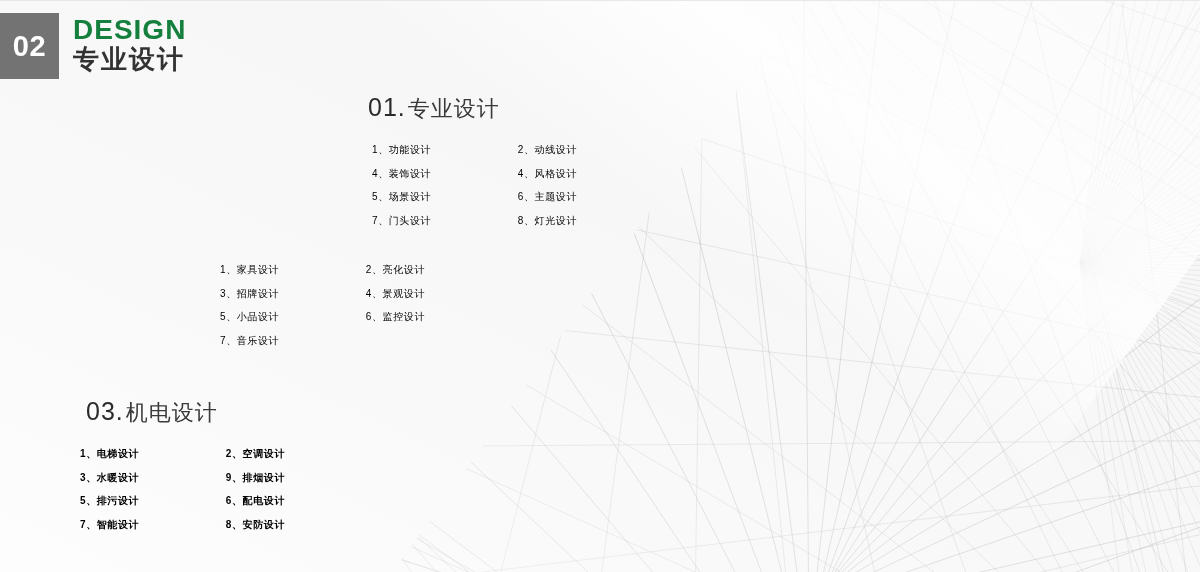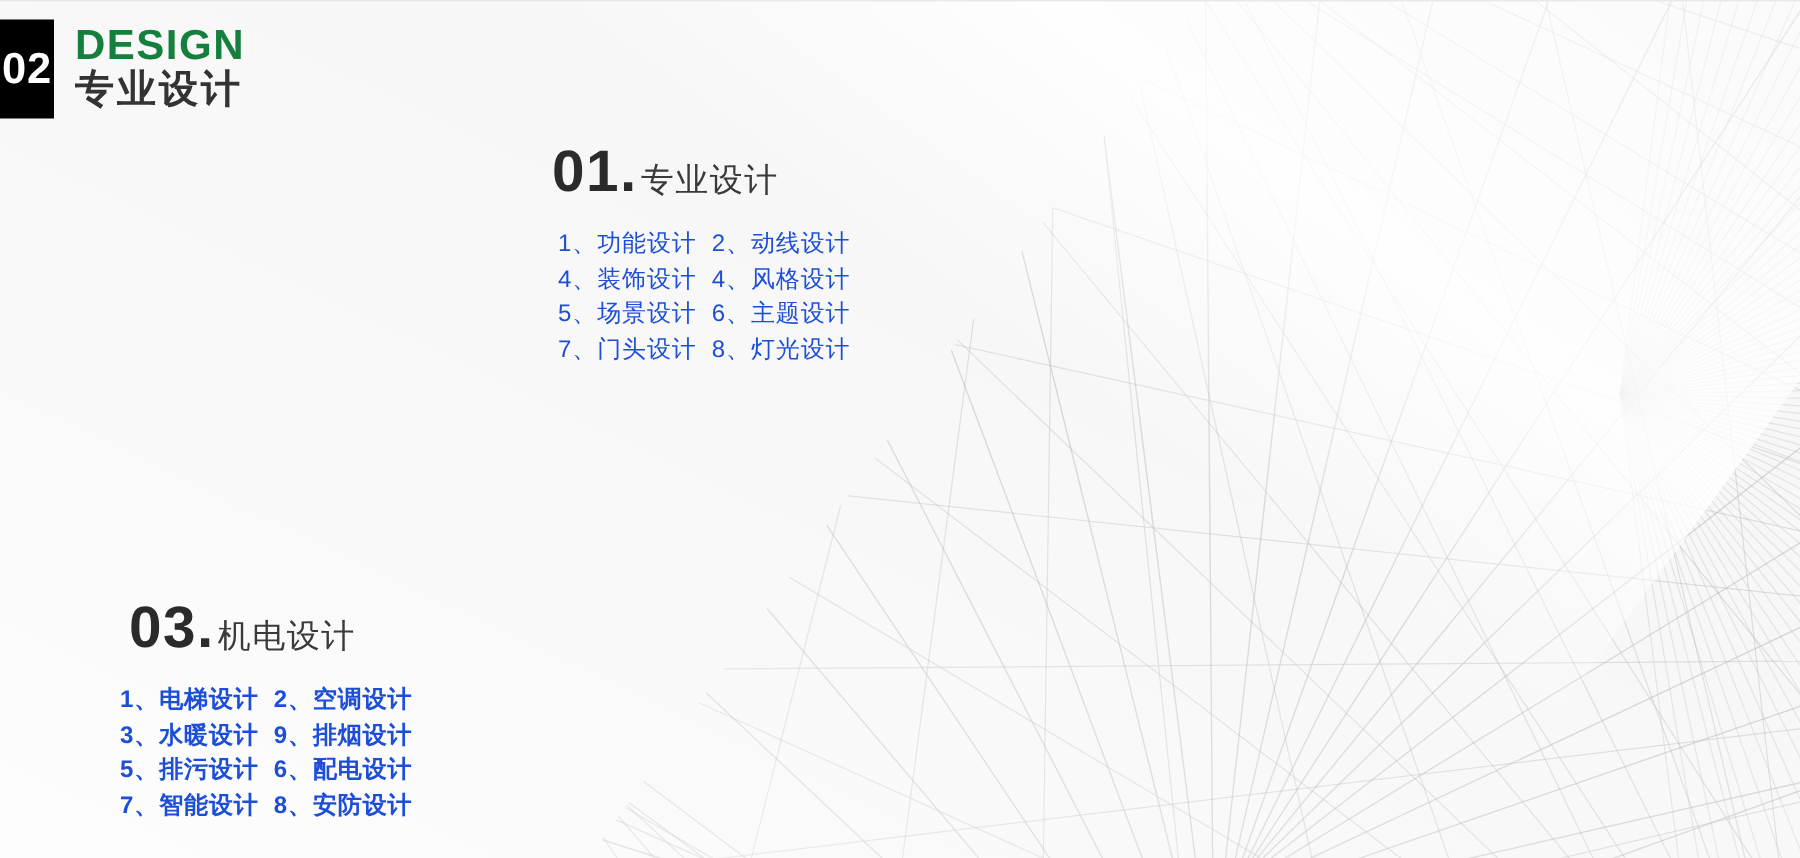--- a/index.html
+++ b/index.html
@@ -40,23 +40,23 @@
 
   
   #header {
     position: absolute;
     top: 12px;
     left: 0;
     display: flex;
     align-items: flex-start;
   }
   #num-badge {
-    width: 36px;
+    width: 59px;
     height: 66px;
-    background: #000000;
+    background: #737373;
     color: #ffffff;
     display: flex;
     align-items: center;
     justify-content: center;
     font-size: 29px;
     font-weight: bold;
     letter-spacing: 0.5px;
   }
   #header-text {
     margin-left: 14px;
@@ -81,48 +81,50 @@
   
   .section {
     position: absolute;
   }
   .sec-head {
     display: flex;
     align-items: baseline;
     white-space: nowrap;
   }
   .sec-num {
-    font-size: 39px;
-    font-weight: bold;
+    font-size: 25px;
+    font-weight: normal;
     color: #2b2b2b;
     letter-spacing: 1px;
   }
   .sec-title {
     font-size: 22px;
     color: #3a3a3a;
     font-family: "DejaVu Serif", serif;
     margin-left: 2px;
     letter-spacing: 1px;
   }
   .sec-list {
     margin-top: 14px;
   }
   .sec-row {
     display: flex;
     white-space: nowrap;
-    font-size: 16px;
-    color: #1d4ed8;
+    font-size: 10px;
+    color: #000000;
     line-height: 23.5px;
     letter-spacing: 0.6px;
+    gap: 19px;
   }
   .sec-cell {
     min-width: 88px;
   }
   .sec-cell + .sec-cell {
     margin-left: 10px;
+    text-align: right;
   }
 
   #section-01 { top: 92px; left: 368px; }
   #section-01 .sec-list { margin-left: 4px; }
   #section-02 { top: 243px; left: 232px; }
   #section-02 .sec-list { margin-left: -12px; }
   #section-03 { top: 396px; left: 86px; }
   #section-03 .sec-list { margin-left: -6px; font-weight: bold; }
 </style>
 </head>
@@ -460,20 +462,38 @@
         <span class="sec-cell">6、主题设计</span>
       </div>
       <div class="sec-row">
         <span class="sec-cell">7、门头设计</span>
         <span class="sec-cell">8、灯光设计</span>
       </div>
     </div>
   </div>
 
   <div class="section" id="section-02">
+    <div class="sec-list">
+      <div class="sec-row">
+        <span class="sec-cell">1、家具设计</span>
+        <span class="sec-cell">2、亮化设计</span>
+      </div>
+      <div class="sec-row">
+        <span class="sec-cell">3、招牌设计</span>
+        <span class="sec-cell">4、景观设计</span>
+      </div>
+      <div class="sec-row">
+        <span class="sec-cell">5、小品设计</span>
+        <span class="sec-cell">6、监控设计</span>
+      </div>
+      <div class="sec-row">
+        <span class="sec-cell">7、音乐设计</span>
+        <span class="sec-cell"></span>
+      </div>
+    </div>
   </div>
 
   <div class="section" id="section-03">
     <div class="sec-head">
       <span class="sec-num">03.</span>
       <span class="sec-title">机电设计</span>
     </div>
     <div class="sec-list">
       <div class="sec-row">
         <span class="sec-cell">1、电梯设计</span>

